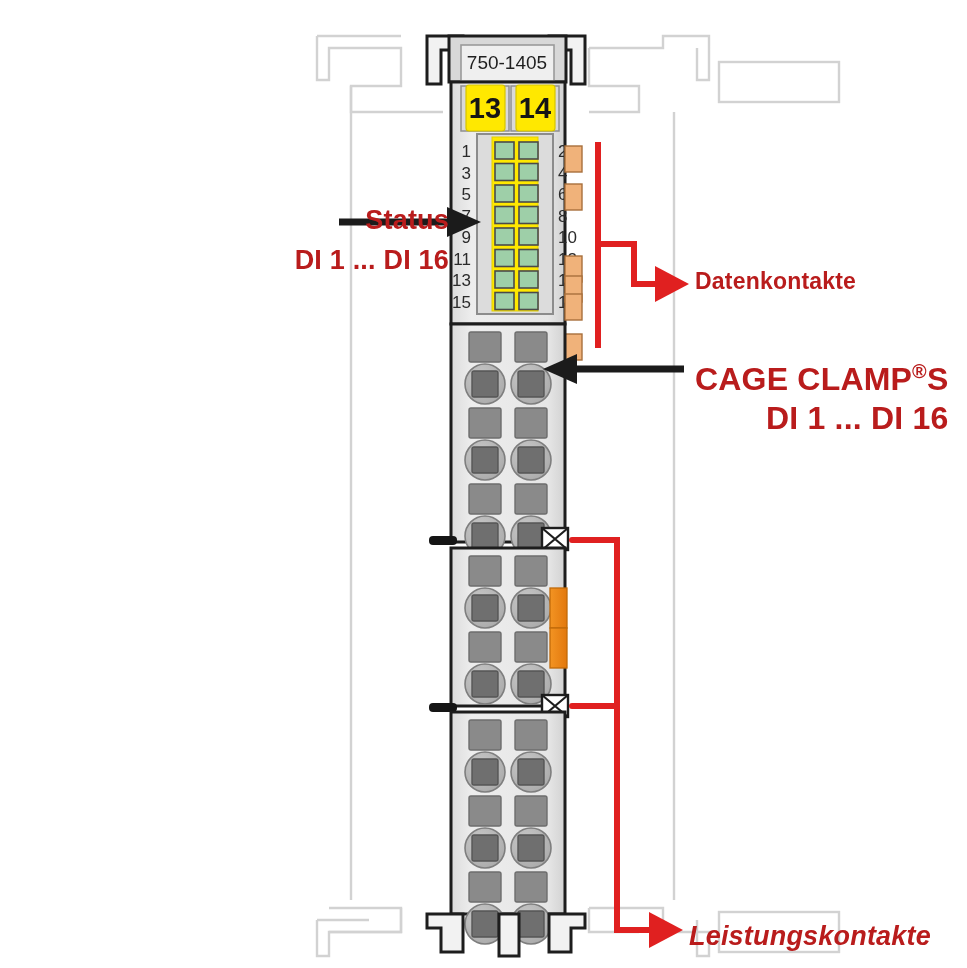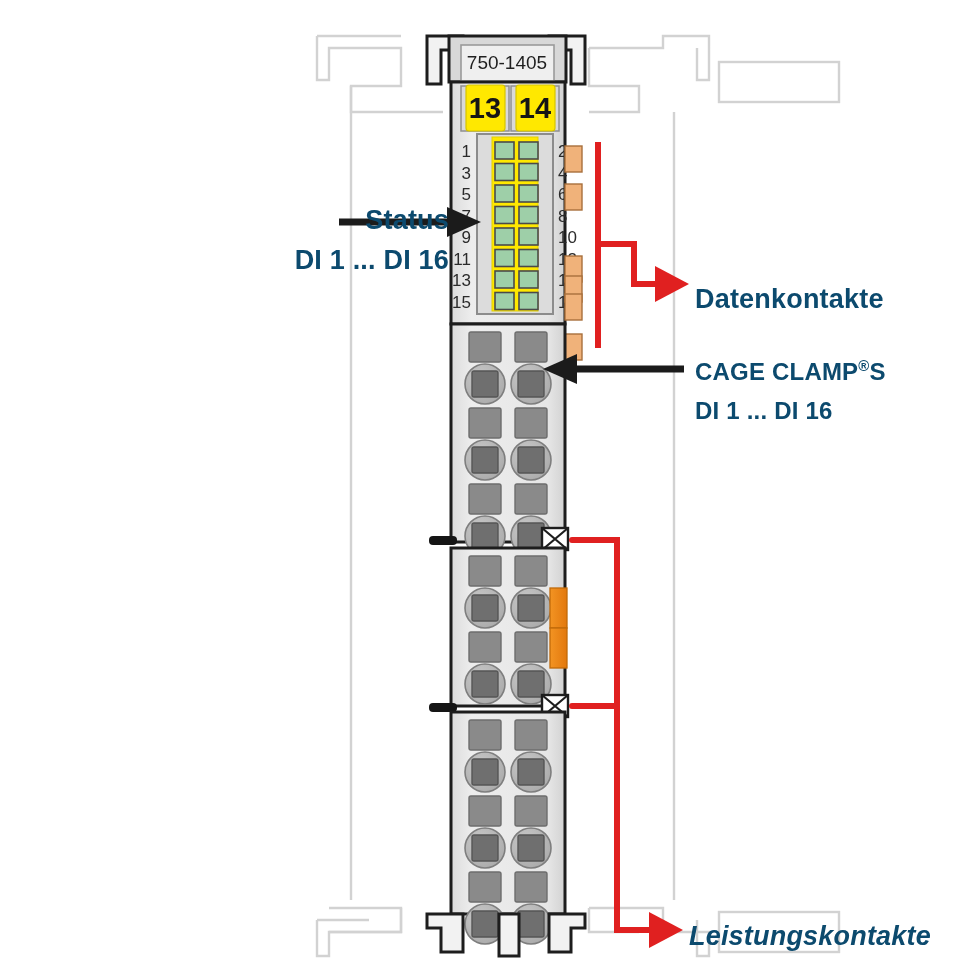--- a/index.html
+++ b/index.html
@@ -9,32 +9,32 @@
     font-family:"Liberation Sans", sans-serif;
     color:#1a1a1a;
   }
   #stage{position:absolute;left:0;top:0;width:967px;height:968px;margin-left:29px;}
   svg#diagram{position:absolute;left:0;top:0;width:967px;height:968px;display:block;}
 
   .callout{
     position:absolute;
     font-family:"Liberation Sans", sans-serif;
     font-weight:bold;
-    color:#0c4a6e;
+    color:#b91c1c;
     white-space:nowrap;
     letter-spacing:.2px;
   }
   .callout .line{display:block;}
 
   #status-callout{
     left:120px; top:200px; width:300px;
     text-align:right; font-size:27px; line-height:40px;
   }
-  #data-callout{ left:666px; top:284px; font-size:27px; }
-  #clamp-callout{ left:666px; top:352px; font-size:24px; line-height:39px; }
+  #data-callout{ left:666px; top:268px; font-size:23px; }
+  #clamp-callout{ left:666px; top:360px; font-size:32px; line-height:39px;text-align:right; }
   #power-callout{ left:660px; top:921px; font-size:27px;font-style:italic; }
 
   sup.reg{font-size:.62em; vertical-align:super; line-height:0;}
 
   .lednum{
     font-family:"Liberation Sans", sans-serif;
     font-size:17px; fill:#2b2b2b;
   }
   .partnum{
     font-family:"Liberation Sans", sans-serif;

